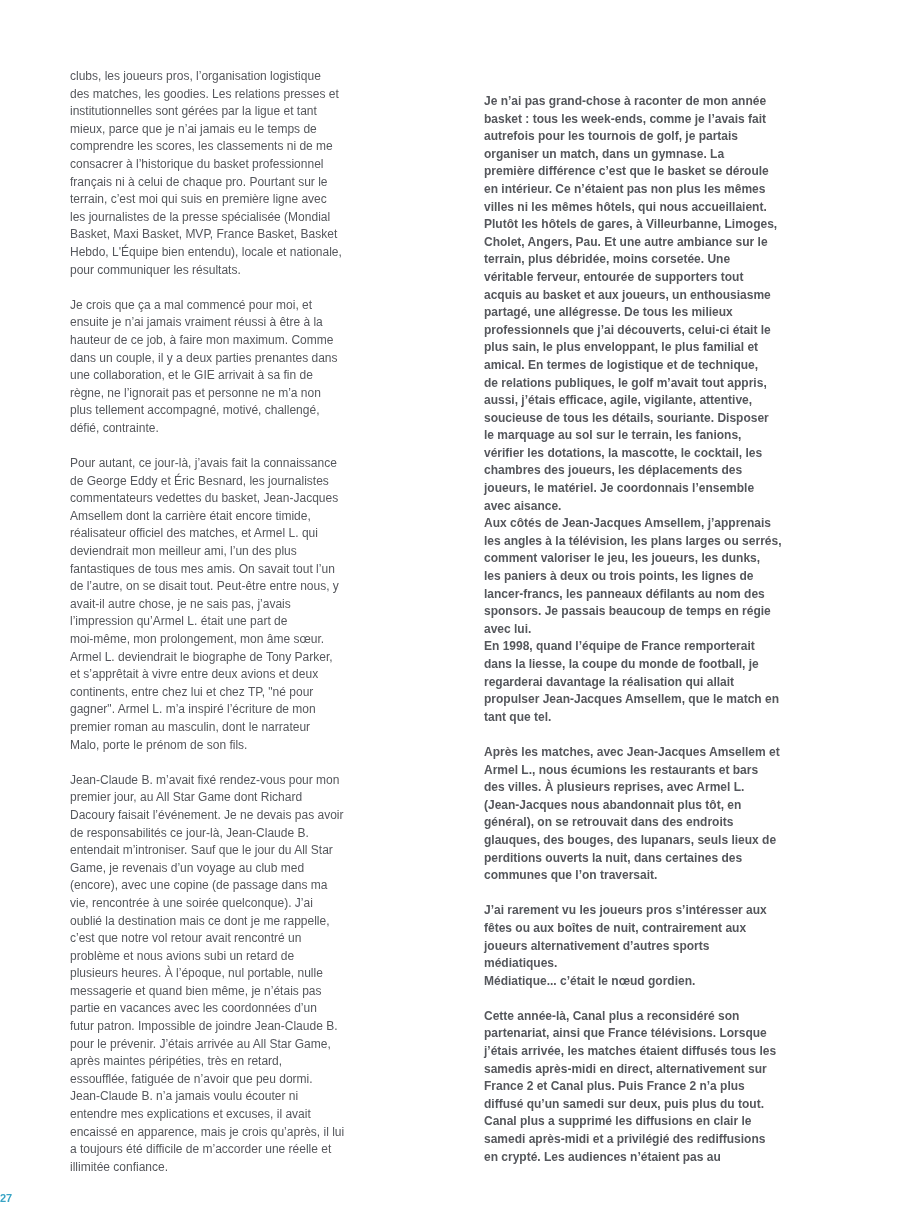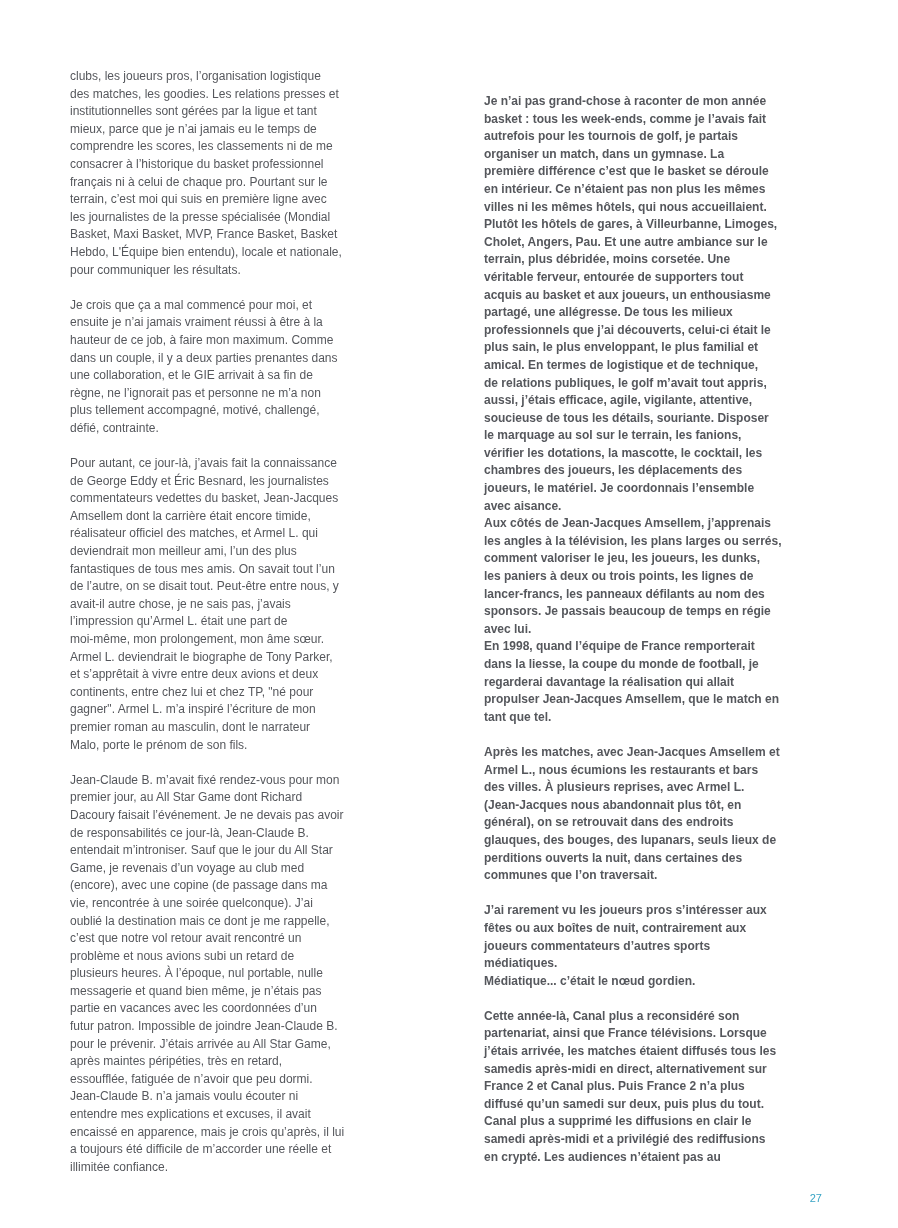--- a/index.html
+++ b/index.html
@@ -29,24 +29,24 @@
   .para {
     margin: 0 0 17.6px 0;
     white-space: pre-line;
   }
   .para:last-child { margin-bottom: 0; }
   .page-number {
     position: absolute;
     top: 1192px;
     left: 0;
     width: 822px;
-    text-align: right;
+    text-align: left;
     color: #38a4c5;
     font-size: 11px;
-    font-weight: normal;
+    font-weight: bold;
   }
 </style>
 </head>
 <body>
 
 <div class="page">
   <div class="col col-left">
       <p class="para">clubs, les joueurs pros, l’organisation logistique
 des matches, les goodies. Les relations presses et
 institutionnelles sont gérées par la ligue et tant
@@ -148,21 +148,21 @@
       <p class="para">Après les matches, avec Jean-Jacques Amsellem et
 Armel L., nous écumions les restaurants et bars
 des villes. À plusieurs reprises, avec Armel L.
 (Jean-Jacques nous abandonnait plus tôt, en
 général), on se retrouvait dans des endroits
 glauques, des bouges, des lupanars, seuls lieux de
 perditions ouverts la nuit, dans certaines des
 communes que l’on traversait.</p>
       <p class="para">J’ai rarement vu les joueurs pros s’intéresser aux
 fêtes ou aux boîtes de nuit, contrairement aux
-joueurs commentateurs d’autres sports
+joueurs alternativement d’autres sports
 médiatiques.
 Médiatique... c’était le nœud gordien.</p>
       <p class="para">Cette année-là, Canal plus a reconsidéré son
 partenariat, ainsi que France télévisions. Lorsque
 j’étais arrivée, les matches étaient diffusés tous les
 samedis après-midi en direct, alternativement sur
 France 2 et Canal plus. Puis France 2 n’a plus
 diffusé qu’un samedi sur deux, puis plus du tout.
 Canal plus a supprimé les diffusions en clair le
 samedi après-midi et a privilégié des rediffusions

